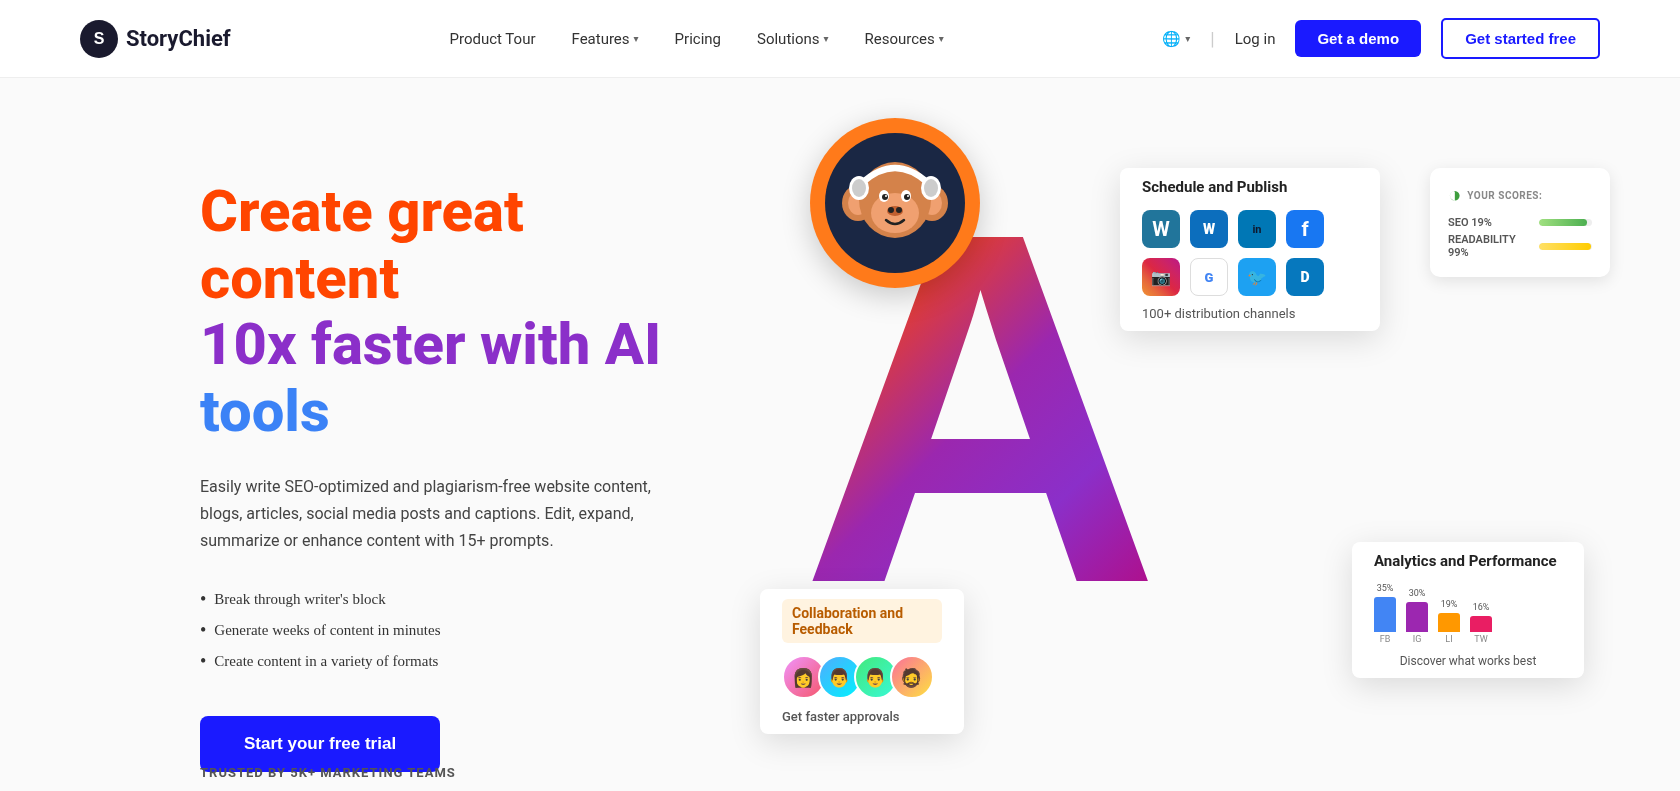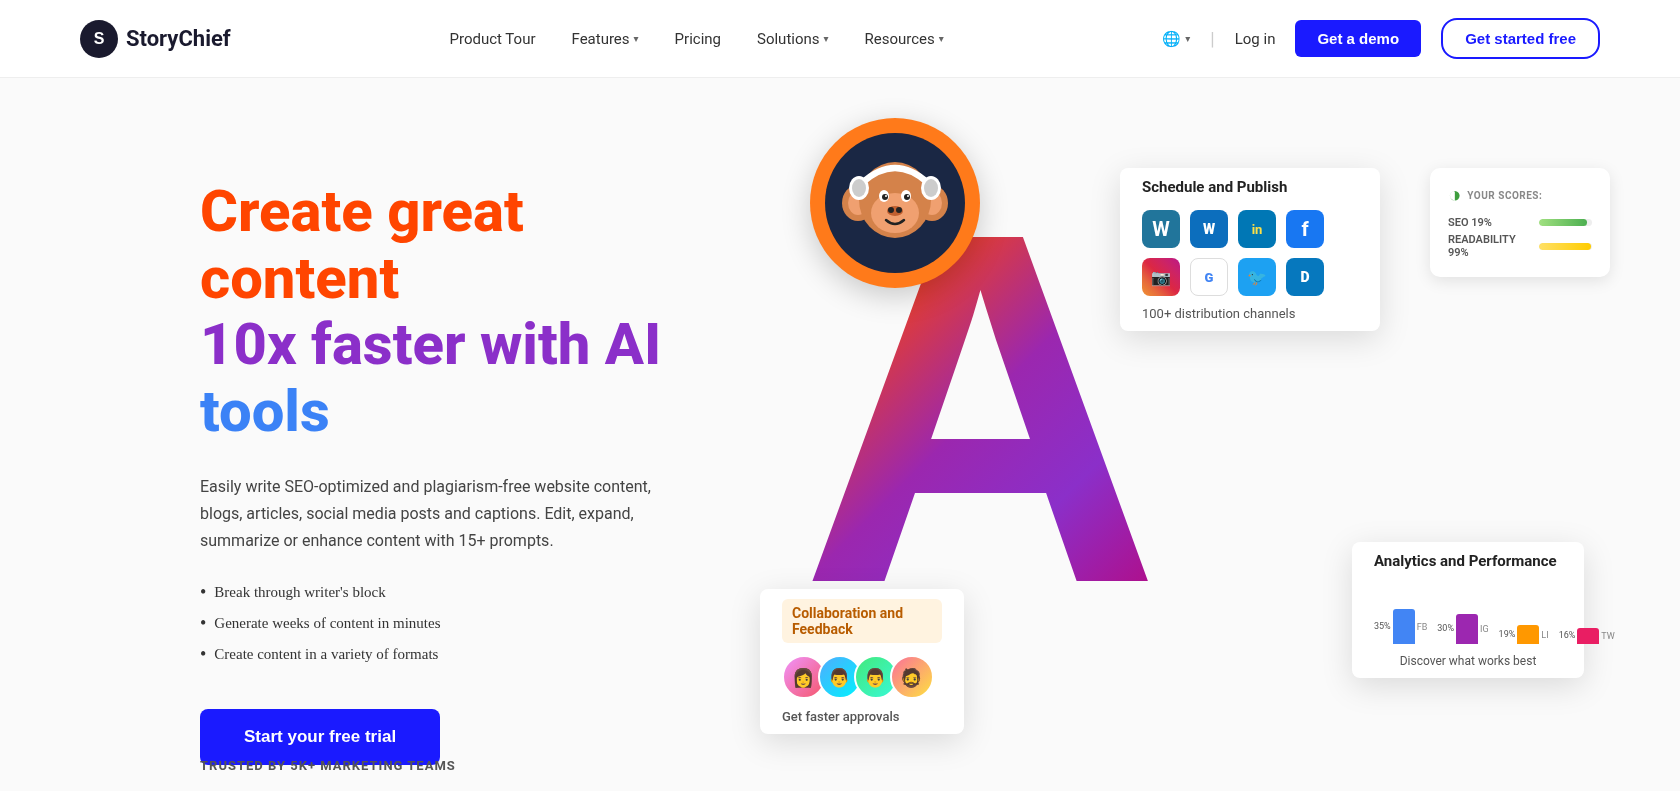--- a/index.html
+++ b/index.html
@@ -12,31 +12,31 @@
       position: sticky; top: 0; background: #fff; z-index: 100;
     }
     .nav-logo { display: flex; align-items: center; gap: 8px; font-size: 22px; font-weight: 700; color: #1a1a2e; text-decoration: none; }
     .nav-logo-icon { width: 38px; height: 38px; }
     .nav-links { display: flex; align-items: center; gap: 36px; }
     .nav-link { font-size: 15px; color: #333; text-decoration: none; cursor: pointer; display: flex; align-items: center; gap: 4px; }
     .nav-chevron { font-size: 10px; color: #666; }
     .nav-right { display: flex; align-items: center; gap: 20px; }
     .nav-separator { color: #ccc; font-size: 18px; }
     .btn-demo { background: #1a1aff; color: #fff; border: none; border-radius: 6px; padding: 10px 22px; font-size: 15px; font-weight: 600; cursor: pointer; }
-    .btn-started { background: #fff; color: #1a1aff; border: 2px solid #1a1aff; border-radius: 16px; padding: 10px 22px; font-size: 15px; font-weight: 600; cursor: pointer; }
+    .btn-started { background: #fff; color: #1a1aff; border: 2px solid #1a1aff; border-radius: 5px; padding: 10px 22px; font-size: 15px; font-weight: 600; cursor: pointer; }
     .globe-btn { display: flex; align-items: center; gap: 4px; cursor: pointer; color: #333; font-size: 15px; background: none; border: none; }
 
     
     .hero { display: flex; align-items: flex-start; padding: 60px 80px 40px 200px; min-height: 713px; position: relative; background: #fafafa; overflow: hidden; }
     .hero-left { max-width: 520px; padding-top: 40px; }
     .hero-title { font-size: 58px; font-weight: 800; line-height: 1.15; margin-bottom: 28px; }
     .hero-title-line1 { color: #ff4500; display: block; }
     .hero-title-line2 { color: #8b2fc9; display: block; }
     .hero-title-line3 { color: #3b82f6; display: block; }
-    .hero-desc { font-size: 16px; color: #444; line-height: 1.7; margin-bottom: 28px; max-width: 460px; }
+    .hero-desc { font-size: 16px; color: #444; line-height: 1.7; margin-bottom: 35px; max-width: 460px; }
     .hero-bullets { list-style: none; margin-bottom: 44px; }
     .hero-bullets li { font-size: 15px; color: #333; margin-bottom: 10px; display: flex; align-items: center; gap: 8px; font-family: Liberation Serif, serif; }
     .hero-bullets li::before { content: '•'; color: #333; font-size: 18px; }
     .btn-trial { background: #1a1aff; color: #fff; border: none; border-radius: 8px; padding: 18px 44px; font-size: 17px; font-weight: 700; cursor: pointer; }
     .trusted { position: absolute; bottom: 32px; left: 200px; font-size: 13px; font-weight: 700; color: #555; letter-spacing: 1px; }
 
     
     .hero-right { flex: 1; position: relative; min-height: 620px; }
 
     
@@ -69,21 +69,21 @@
       box-shadow: 0 8px 32px rgba(0,0,0,0.13); padding: 10px 22px; z-index: 20;
     }
     .card-title { font-size: 15px; font-weight: 700; color: #222; margin-bottom: 14px; }
 
     
     .card-schedule { top: 30px; right: 220px; width: 260px; }
     .schedule-icons { display: flex; gap: 10px; margin-bottom: 10px; flex-wrap: wrap; }
     .social-icon { width: 38px; height: 38px; border-radius: 8px; display: flex; align-items: center; justify-content: center; font-size: 20px; font-weight: 700; }
     .si-wp { background: #21759b; color: #fff; }
     .si-wix { background: #0c6ebd; color: #fff; font-size: 14px; font-weight: 900; }
-    .si-li { background: #0077b5; color: #fde047; font-size: 13px; }
+    .si-li { background: #0077b5; color: #0f172a; font-size: 11px; }
     .si-fb { background: #1877f2; color: #fff; font-size: 20px; }
     .si-ig { background: linear-gradient(45deg, #f09433, #e6683c, #dc2743, #cc2366, #bc1888); color: #fff; font-size: 16px; }
     .si-goog { background: #fff; border: 1px solid #ddd; color: #4285f4; font-size: 13px; font-weight: 900; }
     .si-tw { background: #1da1f2; color: #fff; font-size: 16px; }
     .si-drup { background: #0678be; color: #fff; font-size: 14px; font-weight: 900; }
     .card-sub { font-size: 13px; color: #555; margin-top: 8px; }
 
     
     .card-scores { top: 30px; right: -10px; background: #fff; border-radius: 10px; padding: 14px 18px; box-shadow: 0 4px 16px rgba(0,0,0,0.1); width: 180px; z-index: 25; }
     .scores-gauge { display: flex; align-items: center; gap: 6px; margin-bottom: 8px; }
@@ -91,21 +91,21 @@
     .scores-label { font-size: 10px; color: #888; font-weight: 700; letter-spacing: 0.5px; text-transform: uppercase; }
     .score-row { display: flex; align-items: center; gap: 6px; margin-bottom: 4px; }
     .score-label { font-size: 11px; color: #555; width: 85px; font-weight: 600; }
     .score-bar-wrap { flex: 1; height: 7px; background: #eee; border-radius: 4px; overflow: hidden; }
     .score-bar-seo { background: linear-gradient(90deg, #a0e080, #4caf50); height: 100%; border-radius: 4px; }
     .score-bar-read { background: linear-gradient(90deg, #ffe066, #ffcc00); height: 100%; border-radius: 4px; }
 
     
     .card-analytics { bottom: 80px; right: 16px; width: 232px; }
     .analytics-bars { display: flex; align-items: flex-end; gap: 10px; margin: 10px 0; height: 60px; }
-    .abar-group { display: flex; flex-direction: row; align-items: center; gap: 2px; }
+    .abar-group { display: flex; flex-direction: column; align-items: center; gap: 2px; }
     .abar { width: 22px; border-radius: 3px 3px 0 0; }
     .abar-label { font-size: 9px; color: #888; }
     .abar-val { font-size: 9px; color: #555; margin-bottom: 2px; }
     .analytics-sub { font-size: 12px; color: #555; text-align: center; margin-top: 6px; }
 
     
     .card-collab { bottom: 24px; left: 40px; width: 204px; }
     .card-collab .card-title { color: #b85c00; background: #fff3e0; padding: 6px 10px; border-radius: 6px; display: inline-block; margin-bottom: 12px; font-size: 14px; }
     .collab-avatars { display: flex; gap: -6px; margin-bottom: 10px; }
     .avatar { width: 44px; height: 44px; border-radius: 50%; border: 2px solid #fff; overflow: hidden; display: flex; align-items: center; justify-content: center; font-size: 18px; margin-right: -8px; }

